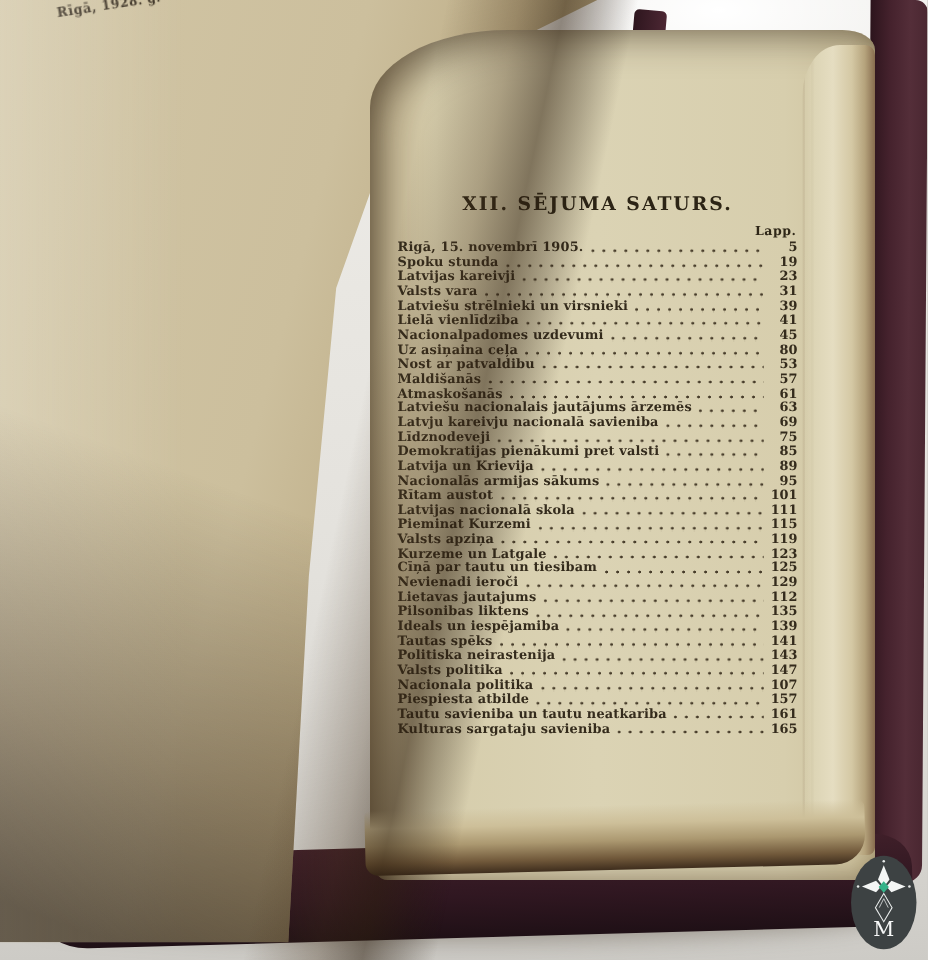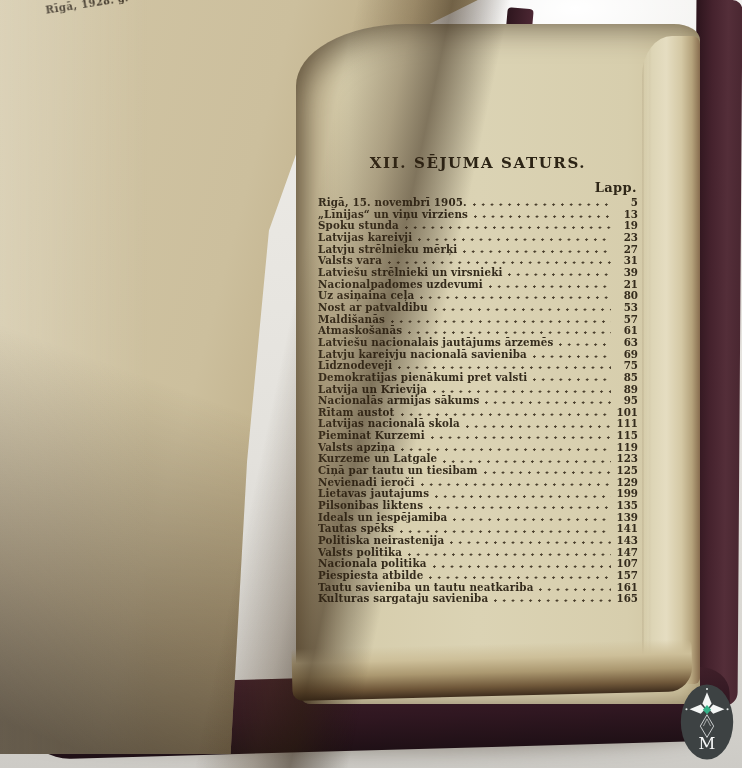--- a/index.html
+++ b/index.html
@@ -43,21 +43,21 @@
     background:linear-gradient(90deg,rgba(60,42,22,0) 0%,rgba(66,46,24,.30) 38%,rgba(47,32,16,.52) 62%,rgba(40,27,14,.25) 82%,rgba(0,0,0,0) 100%);}
 
   
   .right-page{position:absolute;left:296px;top:24px;width:404px;height:680px;z-index:3;
     background:linear-gradient(90deg,#b9ab88 0%,#cabd9a 5%,#d6cdac 13%,#dbd3b4 45%,#d7cead 82%,#cfc4a0 95%,#c4b790 100%);
     border-radius:110px 26px 8px 14px / 62px 16px 10px 22px;
     box-shadow:inset 20px 16px 30px -12px rgba(42,28,12,.55), inset -4px -10px 22px -8px rgba(70,52,28,.45);}
   .toc-inner{position:absolute;left:22px;top:130px;width:320px;color:#2f2718;}
   .toc-heading{margin:0 0 8px 0;text-align:center;font-size:15px;line-height:18px;font-weight:700;
     letter-spacing:1.6px;color:#2c2415;}
-  .lapp{text-align:right;font-size:13px;font-weight:700;letter-spacing:.4px;margin:3px 1px 2px 0;}
+  .lapp{text-align:right;font-size:10px;font-weight:700;letter-spacing:.4px;margin:3px 1px 2px 0;}
   .toc-row{display:flex;align-items:baseline;font-size:10.3px;line-height:11.65px;font-weight:700;color:#342b1c;}
   .toc-row .t{white-space:nowrap;letter-spacing:.15px;}
   .toc-row .dots{flex:1;align-self:flex-end;height:4px;margin:0 3px 1.5px 6px;
     background-image:radial-gradient(circle at 1.4px 1.6px,#473c2a 1px,rgba(0,0,0,0) 1.35px);
     background-size:8.8px 4px;background-repeat:repeat-x;}
   .toc-row .pg{flex:none;width:24px;text-align:right;}
 
   
   .page-stack{position:absolute;left:642px;top:36px;width:58px;height:648px;z-index:4;
     background:linear-gradient(90deg,rgba(226,218,190,0) 0%,#ddd5b6 18%,#e5ddc1 42%,#d4c8a4 68%,#b5a37c 86%,#876c4e 100%),
@@ -95,53 +95,48 @@
       <h1 class="toc-heading">XII. SĒJUMA SATURS.</h1>
       <div class="lapp">Lapp.</div>
       <div class="toc">
 
       <div class="toc-row">
           <span class="t">Rigā, 15. novembrī 1905.</span>
           <span class="dots"></span>
           <span class="pg">5</span>
         </div>
           <div class="toc-row">
-          <span class="t">„Līnijas“ un viņu virziens</span>
-          <span class="dots"></span>
-          <span class="pg">13</span>
-        </div>
-          <div class="toc-row">
           <span class="t">Spoku stunda</span>
           <span class="dots"></span>
           <span class="pg">19</span>
         </div>
           <div class="toc-row">
           <span class="t">Latvijas kareivji</span>
           <span class="dots"></span>
           <span class="pg">23</span>
         </div>
           <div class="toc-row">
-          <span class="t">Latvju strēlnieku mērķi</span>
-          <span class="dots"></span>
-          <span class="pg">27</span>
-        </div>
-          <div class="toc-row">
           <span class="t">Valsts vara</span>
           <span class="dots"></span>
           <span class="pg">31</span>
         </div>
           <div class="toc-row">
           <span class="t">Latviešu strēlnieki un virsnieki</span>
           <span class="dots"></span>
           <span class="pg">39</span>
         </div>
           <div class="toc-row">
+          <span class="t">Lielā vienlīdziba</span>
+          <span class="dots"></span>
+          <span class="pg">41</span>
+        </div>
+          <div class="toc-row">
           <span class="t">Nacionalpadomes uzdevumi</span>
           <span class="dots"></span>
-          <span class="pg">21</span>
+          <span class="pg">45</span>
         </div>
           <div class="toc-row">
           <span class="t">Uz asiņaina ceļa</span>
           <span class="dots"></span>
           <span class="pg">80</span>
         </div>
           <div class="toc-row">
           <span class="t">Nost ar patvaldibu</span>
           <span class="dots"></span>
           <span class="pg">53</span>
@@ -217,21 +212,21 @@
           <span class="pg">125</span>
         </div>
           <div class="toc-row">
           <span class="t">Nevienadi ieroči</span>
           <span class="dots"></span>
           <span class="pg">129</span>
         </div>
           <div class="toc-row">
           <span class="t">Lietavas jautajums</span>
           <span class="dots"></span>
-          <span class="pg">199</span>
+          <span class="pg">112</span>
         </div>
           <div class="toc-row">
           <span class="t">Pilsonibas liktens</span>
           <span class="dots"></span>
           <span class="pg">135</span>
         </div>
           <div class="toc-row">
           <span class="t">Ideals un iespējamiba</span>
           <span class="dots"></span>
           <span class="pg">139</span>

